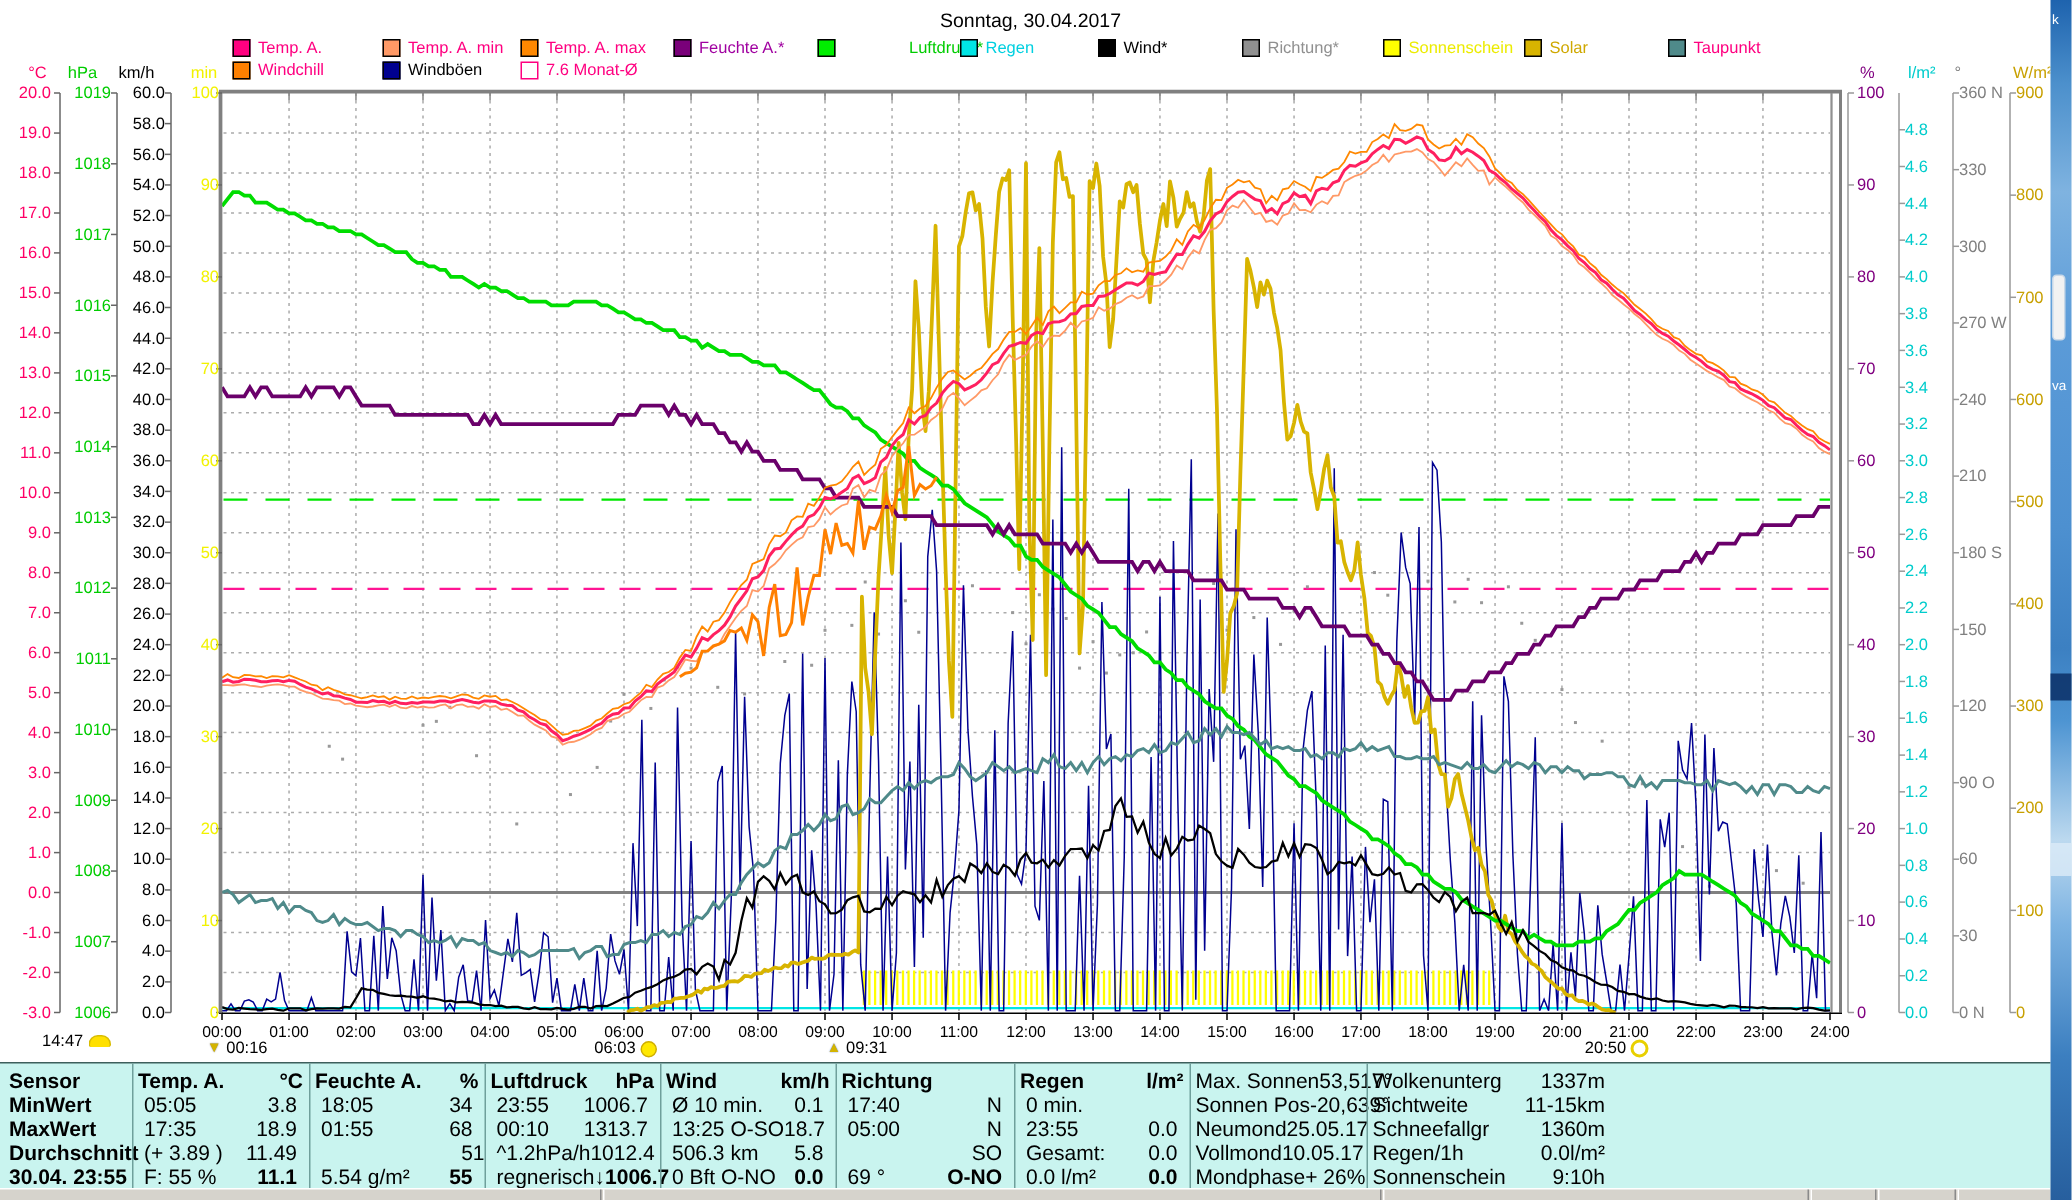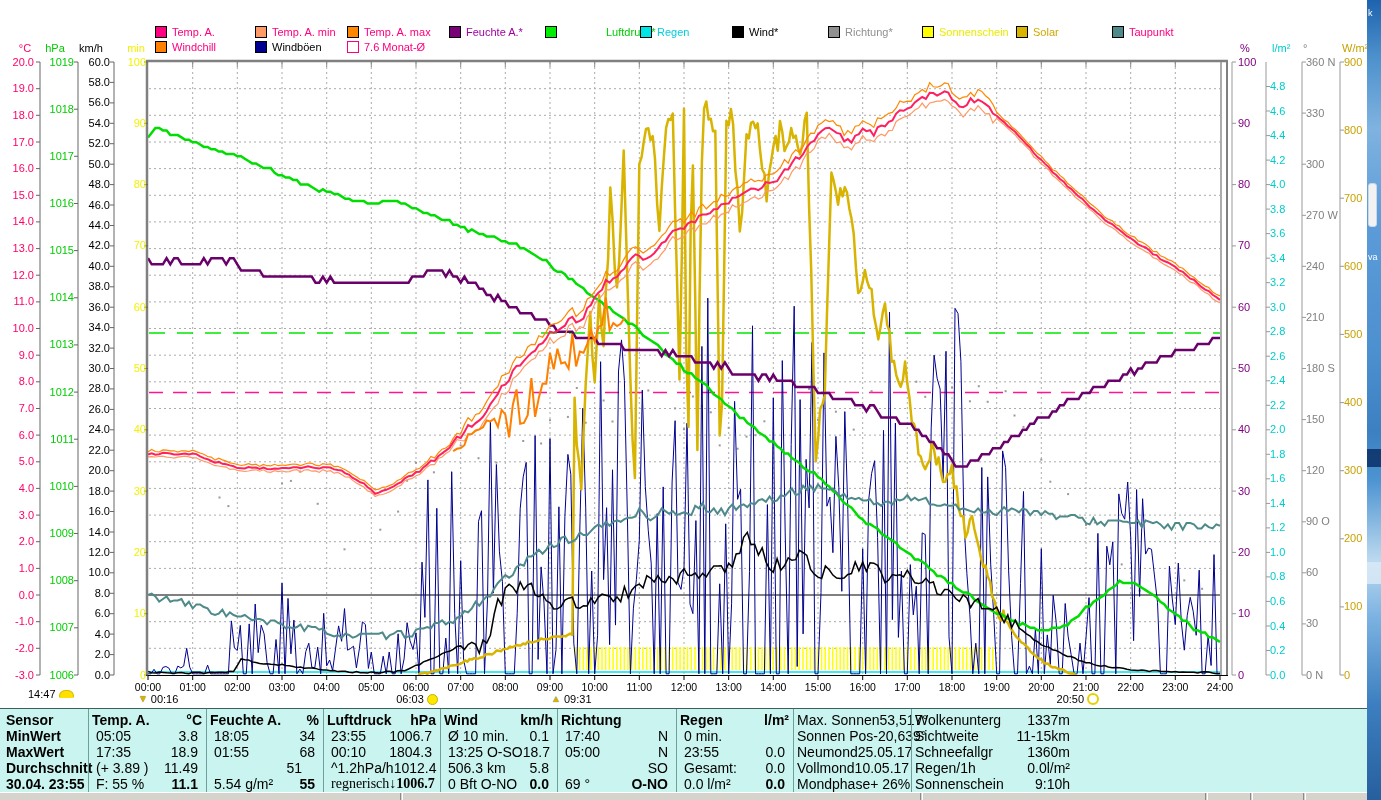--- a/index.html
+++ b/index.html
@@ -430,20 +430,21 @@
       <text x="1344" y="678.5" font-size="11" fill="#c8a000">0</text>
       <text x="25" y="52" font-size="11" fill="#ff0066" text-anchor="middle">°C</text>
       <text x="55" y="52" font-size="11" fill="#00cc00" text-anchor="middle">hPa</text>
       <text x="91" y="52" font-size="11" fill="#000000" text-anchor="middle">km/h</text>
       <text x="136" y="52" font-size="11" fill="#f2f200" text-anchor="middle">min</text>
       <text x="1240" y="52" font-size="11" fill="#800080">%</text>
       <text x="1272" y="52" font-size="11" fill="#00cccc">l/m²</text>
       <text x="1303" y="52" font-size="11" fill="#808080">°</text>
       <text x="1342" y="52" font-size="11" fill="#c8a000">W/m²</text>
     </svg>
+  <div id="title">Sonntag, 30.04.2017</div>
   <div id="legend">
       <div class="lg-item" style="left: 155px; top: 26px;">
         <span class="lg-sw" style="background: rgb(255, 0, 128); border-color: rgb(0, 0, 0);"></span>
         <span style="color: rgb(255, 0, 128);">Temp. A.</span>
       </div>
       <div class="lg-item" style="left: 255px; top: 26px;">
         <span class="lg-sw" style="background: rgb(255, 153, 102); border-color: rgb(0, 0, 0);"></span>
         <span style="color: rgb(255, 0, 128);">Temp. A. min</span>
       </div>
       <div class="lg-item" style="left: 347px; top: 26px;">
@@ -563,45 +564,45 @@
         <span class="b">%</span>
       </div>
       <div class="tcell" style="left: 214px; width: 101px; top: 19px;">
         <span>18:05</span>
         <span>34</span>
       </div>
       <div class="tcell" style="left: 214px; width: 101px; top: 35px;">
         <span>01:55</span>
         <span>68</span>
       </div>
-      <div class="tcell" style="left: 201px; width: 101px; top: 51px;">
+      <div class="tcell" style="left: 222px; width: 101px; top: 51px;">
         <span></span>
         <span>51</span>
       </div>
       <div class="tcell" style="left: 214px; width: 101px; top: 67px;">
         <span>5.54 g/m²</span>
         <span class="b">55</span>
       </div>
       <div class="tcell" style="left: 327px; width: 109px; top: 3px;">
         <span class="b">Luftdruck</span>
         <span class="b">hPa</span>
       </div>
       <div class="tcell" style="left: 331px; width: 101px; top: 19px;">
         <span>23:55</span>
         <span>1006.7</span>
       </div>
       <div class="tcell" style="left: 331px; width: 101px; top: 35px;">
         <span>00:10</span>
-        <span>1804.3</span>
+        <span>1313.7</span>
       </div>
       <div class="tcell" style="left: 331px; width: 101px; top: 51px;">
         <span>^1.2hPa/h</span>
         <span>1012.4</span>
       </div>
-      <div class="tcell" style="left: 331px; width: 101px; top: 67px; font-family: Liberation Serif, serif;">
+      <div class="tcell" style="left: 331px; width: 101px; top: 67px;">
         <span>regnerisch</span>
         <span class="b">↓1006.7</span>
       </div>
       <div class="tcell" style="left: 444px; width: 109px; top: 3px;">
         <span class="b">Wind</span>
         <span class="b">km/h</span>
       </div>
       <div class="tcell" style="left: 448px; width: 101px; top: 19px;">
         <span>Ø 10 min.</span>
         <span>0.1</span>

